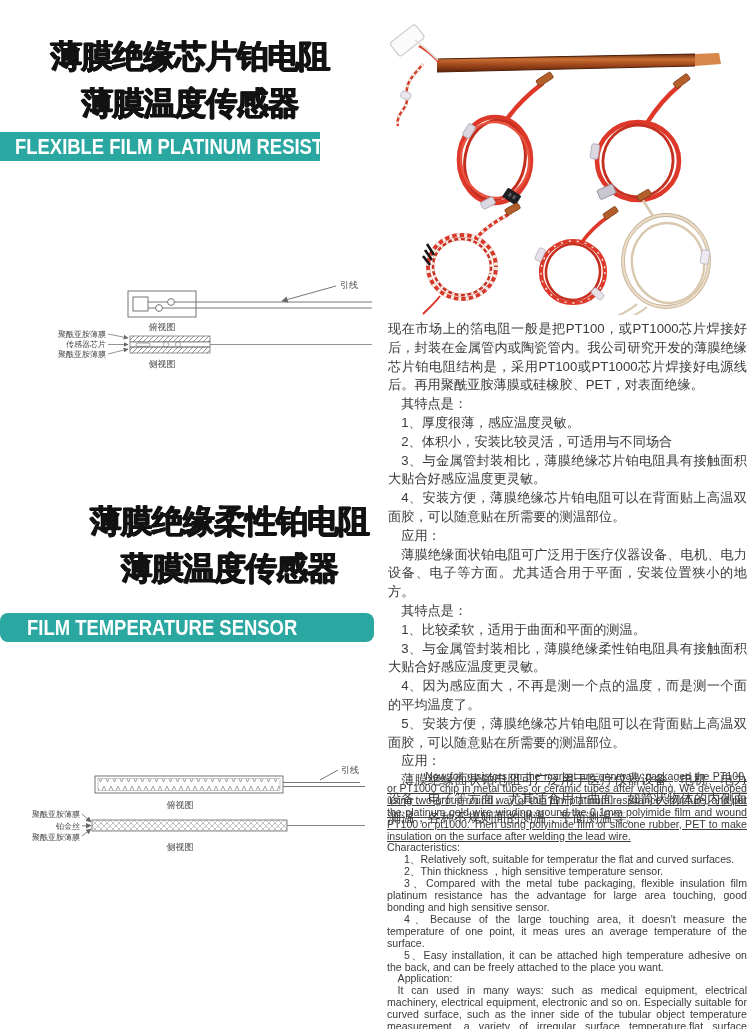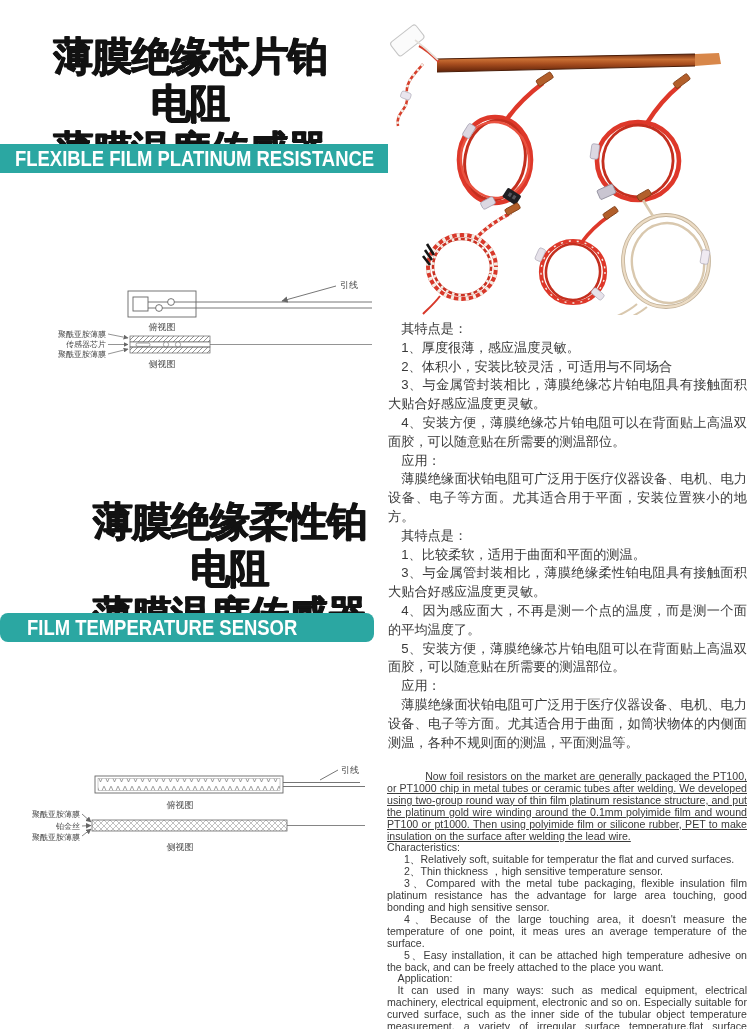--- a/index.html
+++ b/index.html
@@ -1,31 +1,31 @@
 <!DOCTYPE html>
 <html><head>
 <meta charset="utf-8">
 <style>
   html,body { margin:0; padding:0; background:#ffffff; }
   .page { position:relative; width:750px; height:1029px; background:#fff;
           font-family:"Liberation Sans", sans-serif; overflow:hidden; }
 
   
   .title-block { position:absolute; color:#121212; text-align:center; }
-  .title-line  { font-size:40px; font-weight:900; letter-spacing:-1px; line-height:47px;
+  .title-line  { font-size:32px; font-weight:900; letter-spacing:-1px; line-height:47px;
                  text-shadow:0.8px 0 0 #121212, -0.8px 0 0 #121212, 0 0.8px 0 #121212; }
   .t1 { left:40px;  top:33px;  width:300px; }
   .t2 { left:35px;  top:498px; width:297px;margin-left:46px; }
 
   
   .banner { position:absolute; background:#2ba7a2; height:29px; color:#fff;
             display:flex; align-items:center; }
   .banner span { font-weight:bold; font-size:22.5px; white-space:nowrap;
                  transform:scaleX(0.82); transform-origin:left center; }
-  .b1 { left:0; top:144px; width:388px; } .b1 span { margin-left:15px; }
+  .b1 { left:0; top:132px; width:320px; } .b1 span { margin-left:15px; }
   .b2 { left:0; top:613px; width:374px;border-radius:8px; } .b2 span { margin-left:27px; }
 
   
   .cn-text { position:absolute; left:388px; top:320px; width:359px;
              font-size:13.2px; line-height:18.8px; color:#3a3a3a; text-align:justify; }
   .cn-text p { margin:0; }
   .en-text { position:absolute; left:387px; top:771px; width:360px;
              font-size:10.6px; line-height:11.9px; color:#3a3a3a; text-align:justify; }
   .en-text p { margin:0; }
   .ind  { text-indent:1em; }
@@ -167,20 +167,21 @@
       <line x1="88" y1="69.5" x2="108" y2="69.5" marker-end="url(#arr)"></line>
       <line x1="88" y1="79" x2="108" y2="74" marker-end="url(#arr)"></line>
     </g>
     <text x="86" y="62" font-size="8" text-anchor="end">聚酰亚胺薄膜</text>
     <text x="86" y="72" font-size="8" text-anchor="end">传感器芯片</text>
     <text x="86" y="82" font-size="8" text-anchor="end">聚酰亚胺薄膜</text>
     <text x="142" y="92" font-size="9" text-anchor="middle">侧视图</text>
   </svg>
 
   <div class="cn-text">
+    <p>现在市场上的箔电阻一般是把PT100，或PT1000芯片焊接好后，封装在金属管内或陶瓷管内。我公司研究开发的薄膜绝缘芯片铂电阻结构是，采用PT100或PT1000芯片焊接好电源线后。再用聚酰亚胺薄膜或硅橡胶、PET，对表面绝缘。</p>
     <p class="ind">其特点是：</p>
     <p class="ind">1、厚度很薄，感应温度灵敏。</p>
     <p class="ind">2、体积小，安装比较灵活，可适用与不同场合</p>
     <p class="ind">3、与金属管封装相比，薄膜绝缘芯片铂电阻具有接触面积大贴合好感应温度更灵敏。</p>
     <p class="ind">4、安装方便，薄膜绝缘芯片铂电阻可以在背面贴上高温双面胶，可以随意贴在所需要的测温部位。</p>
     <p class="ind">应用：</p>
     <p class="ind">薄膜绝缘面状铂电阻可广泛用于医疗仪器设备、电机、电力设备、电子等方面。尤其适合用于平面，安装位置狭小的地方。</p>
     <p class="ind">其特点是：</p>
     <p class="ind">1、比较柔软，适用于曲面和平面的测温。</p>
     <p class="ind">3、与金属管封装相比，薄膜绝缘柔性铂电阻具有接触面积大贴合好感应温度更灵敏。</p>

